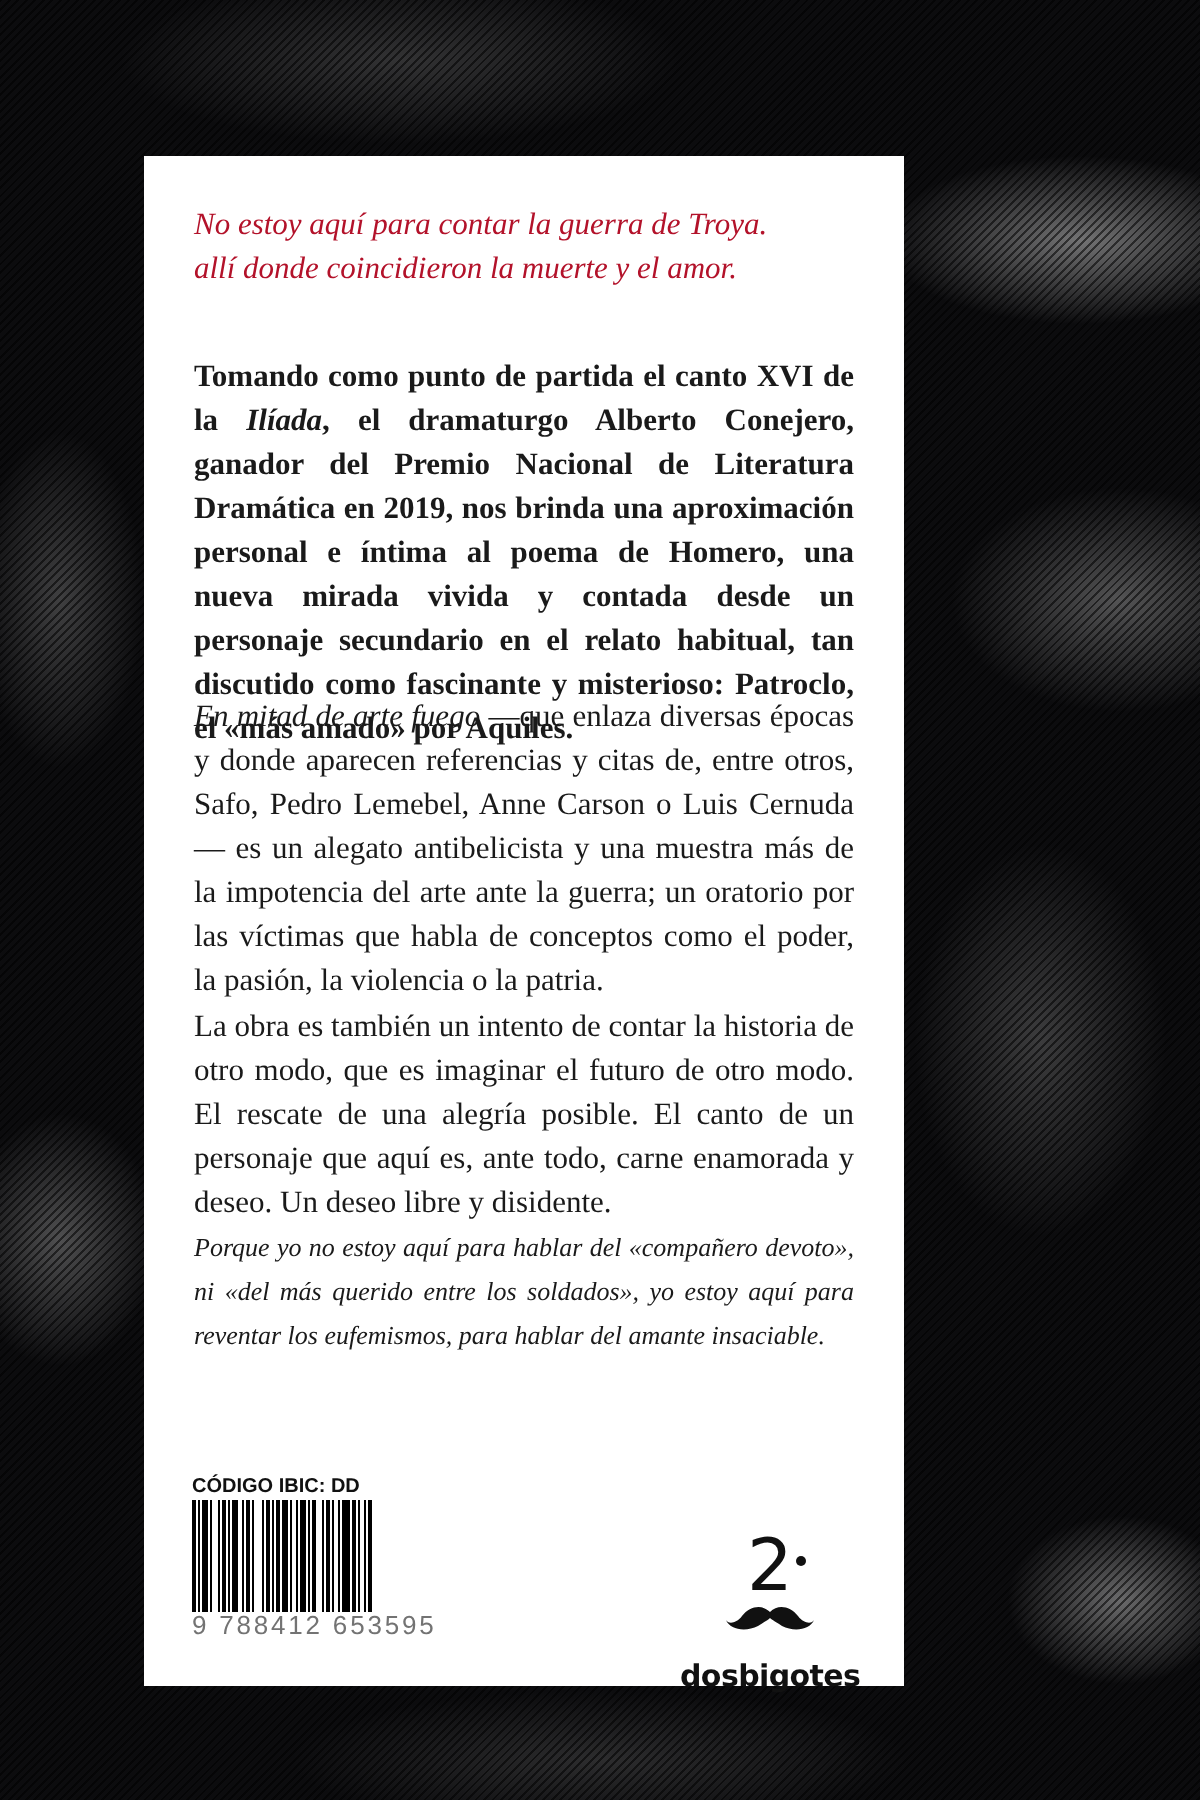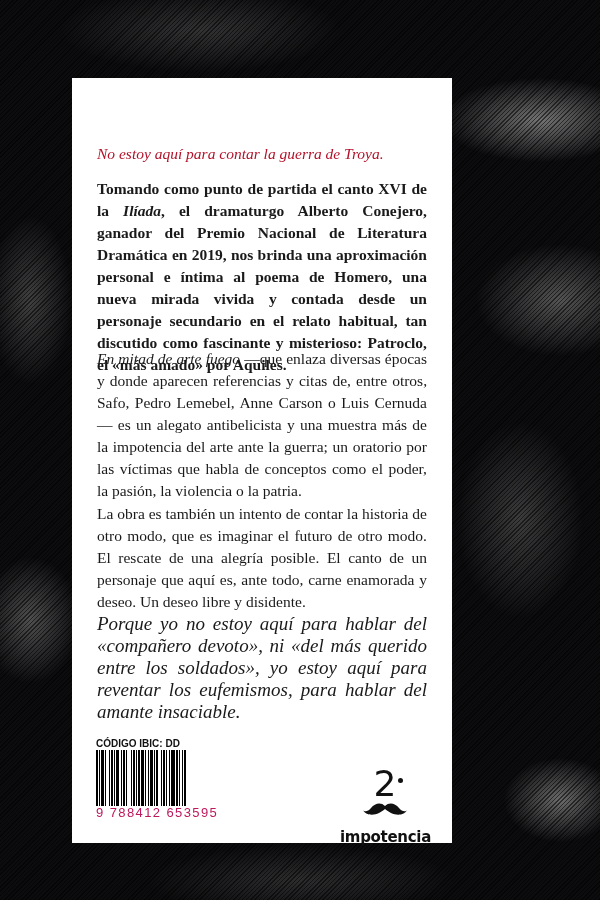--- a/index.html
+++ b/index.html
@@ -13,43 +13,44 @@
       radial-gradient(ellipse 80px 60px at 560px 800px, rgba(200,200,200,0.5), transparent 70%),
       radial-gradient(ellipse 60px 120px at 30px 300px, rgba(160,160,160,0.35), transparent 70%),
       radial-gradient(ellipse 70px 90px at 30px 620px, rgba(180,180,180,0.4), transparent 70%),
       radial-gradient(ellipse 200px 60px at 200px 30px, rgba(140,140,140,0.3), transparent 70%),
       radial-gradient(ellipse 220px 50px at 300px 880px, rgba(120,120,120,0.3), transparent 70%),
       #0c0c0e;}
   .bg::after{content:"";position:absolute;inset:0;
     background:repeating-linear-gradient(135deg, rgba(0,0,0,0.55) 0 1px, transparent 1px 3px);}
   .panel{position:absolute;left:72px;top:78px;width:380px;height:765px;background:#fff;}
   .red{color:#b3122a;font-style:italic;}
-  .epigraph{position:absolute;left:25px;top:24px;font-size:15.5px;line-height:22px;margin-top:41px;}
+  .epigraph{position:absolute;left:25px;top:24px;font-size:15.5px;line-height:22px;}
   .body{position:absolute;left:25px;width:330px;font-size:15.5px;line-height:22px;color:#1a1a1a;text-align:justify;margin:0;}
   .p1{top:100px;font-weight:bold;} .p2{top:270px;} .p3{top:425px;}
-  .p4{top:535px;font-size:19px;line-height:22px;}
+  .p4{top:535px;font-size:13px;line-height:22px;}
   em{font-style:italic;}
   .ibic{position:absolute;left:24px;top:660px;font-family:"Liberation Sans",sans-serif;font-weight:bold;font-size:10px;color:#111;}
   .barcode{position:absolute;left:24px;top:672px;width:135px;height:72px;}
   .bars{position:absolute;left:0;top:0;width:135px;height:62px;display:flex;align-items:stretch;}
   .bar{background:#000;height:100%;}
-  .isbn{position:absolute;left:0;top:56px;font-family:"Liberation Sans",sans-serif;font-size:13px;letter-spacing:1.4px;background:#fff;line-height:14px;color:#be185d;}
+  .isbn{position:absolute;left:0;top:56px;font-family:"Liberation Sans",sans-serif;font-size:13px;letter-spacing:1.4px;background:#fff;line-height:14px;color:#737373;}
   .logo{position:absolute;left:268px;top:688px;width:90px;text-align:center;}
   .logo-num{font-family:"DejaVu Sans",sans-serif;font-size:36px;line-height:36px;color:#111;position:relative;}
   .logo-dot{position:absolute;left:58px;top:12px;width:5px;height:5px;border-radius:50%;background:#111;}
   .name{font-family:"DejaVu Sans",sans-serif;font-weight:bold;font-size:15px;color:#111;margin-top:8px;letter-spacing:-0.3px;}
 </style>
 </head>
 <body>
 
 <div class="bg"></div>
 
 <div class="panel">
   <div class="epigraph red">
     <div>No estoy aquí para contar la guerra de Troya.</div>
+    <div>allí donde coincidieron la muerte y el amor.</div>
   </div>
 
   <p class="body p1"><span>Tomando como punto de partida el canto XVI de la </span><em>Ilíada</em><span>, el dramaturgo Alberto Conejero, ganador del Premio Nacional de Literatura Dramática en 2019, nos brinda una aproximación personal e íntima al poema de Homero, una nueva mirada vivida y contada desde un personaje secundario en el relato habitual, tan discutido como fascinante y misterioso: Patroclo, el «más amado» por Aquiles.</span></p>
 
   <p class="body p2"><em>En mitad de arte fuego</em><span> —que enlaza diversas épocas y donde aparecen referencias y citas de, entre otros, Safo, Pedro Lemebel, Anne Carson o Luis Cernuda— es un alegato antibelicista y una muestra más de la impotencia del arte ante la guerra; un oratorio por las víctimas que habla de conceptos como el poder, la pasión, la violencia o la patria.</span></p>
 
   <p class="body p3">La obra es también un intento de contar la historia de otro modo, que es imaginar el futuro de otro modo. El rescate de una alegría posible. El canto de un personaje que aquí es, ante todo, carne enamorada y deseo. Un deseo libre y disidente.</p>
 
   <p class="body p4 red">Porque yo no estoy aquí para hablar del «compañero devoto», ni «del más querido entre los soldados», yo estoy aquí para reventar los eufemismos, para hablar del amante insaciable.</p>
 
@@ -117,15 +118,15 @@
         <span class="bar" style="width: 2.1px; flex: 0 0 auto;"></span>
       </div>
     <div class="isbn">9 788412 653595</div>
   </div>
 
   <div class="logo">
     <div class="logo-num"><span>2</span><span class="logo-dot"></span></div>
     <svg width="44" height="14" viewBox="0 0 44 14">
         <path d="M22 4 C18 0 12 1 8 6 C5 10 1 10 0 8 C2 13 10 14 16 11 C19 9 21 8 22 7 C23 8 25 9 28 11 C34 14 42 13 44 8 C43 10 39 10 36 6 C32 1 26 0 22 4 Z" fill="#111"></path>
       </svg>
-    <div class="name">impotencia</div>
+    <div class="name">dosbigotes</div>
   </div>
 </div>
 
 </body></html>

